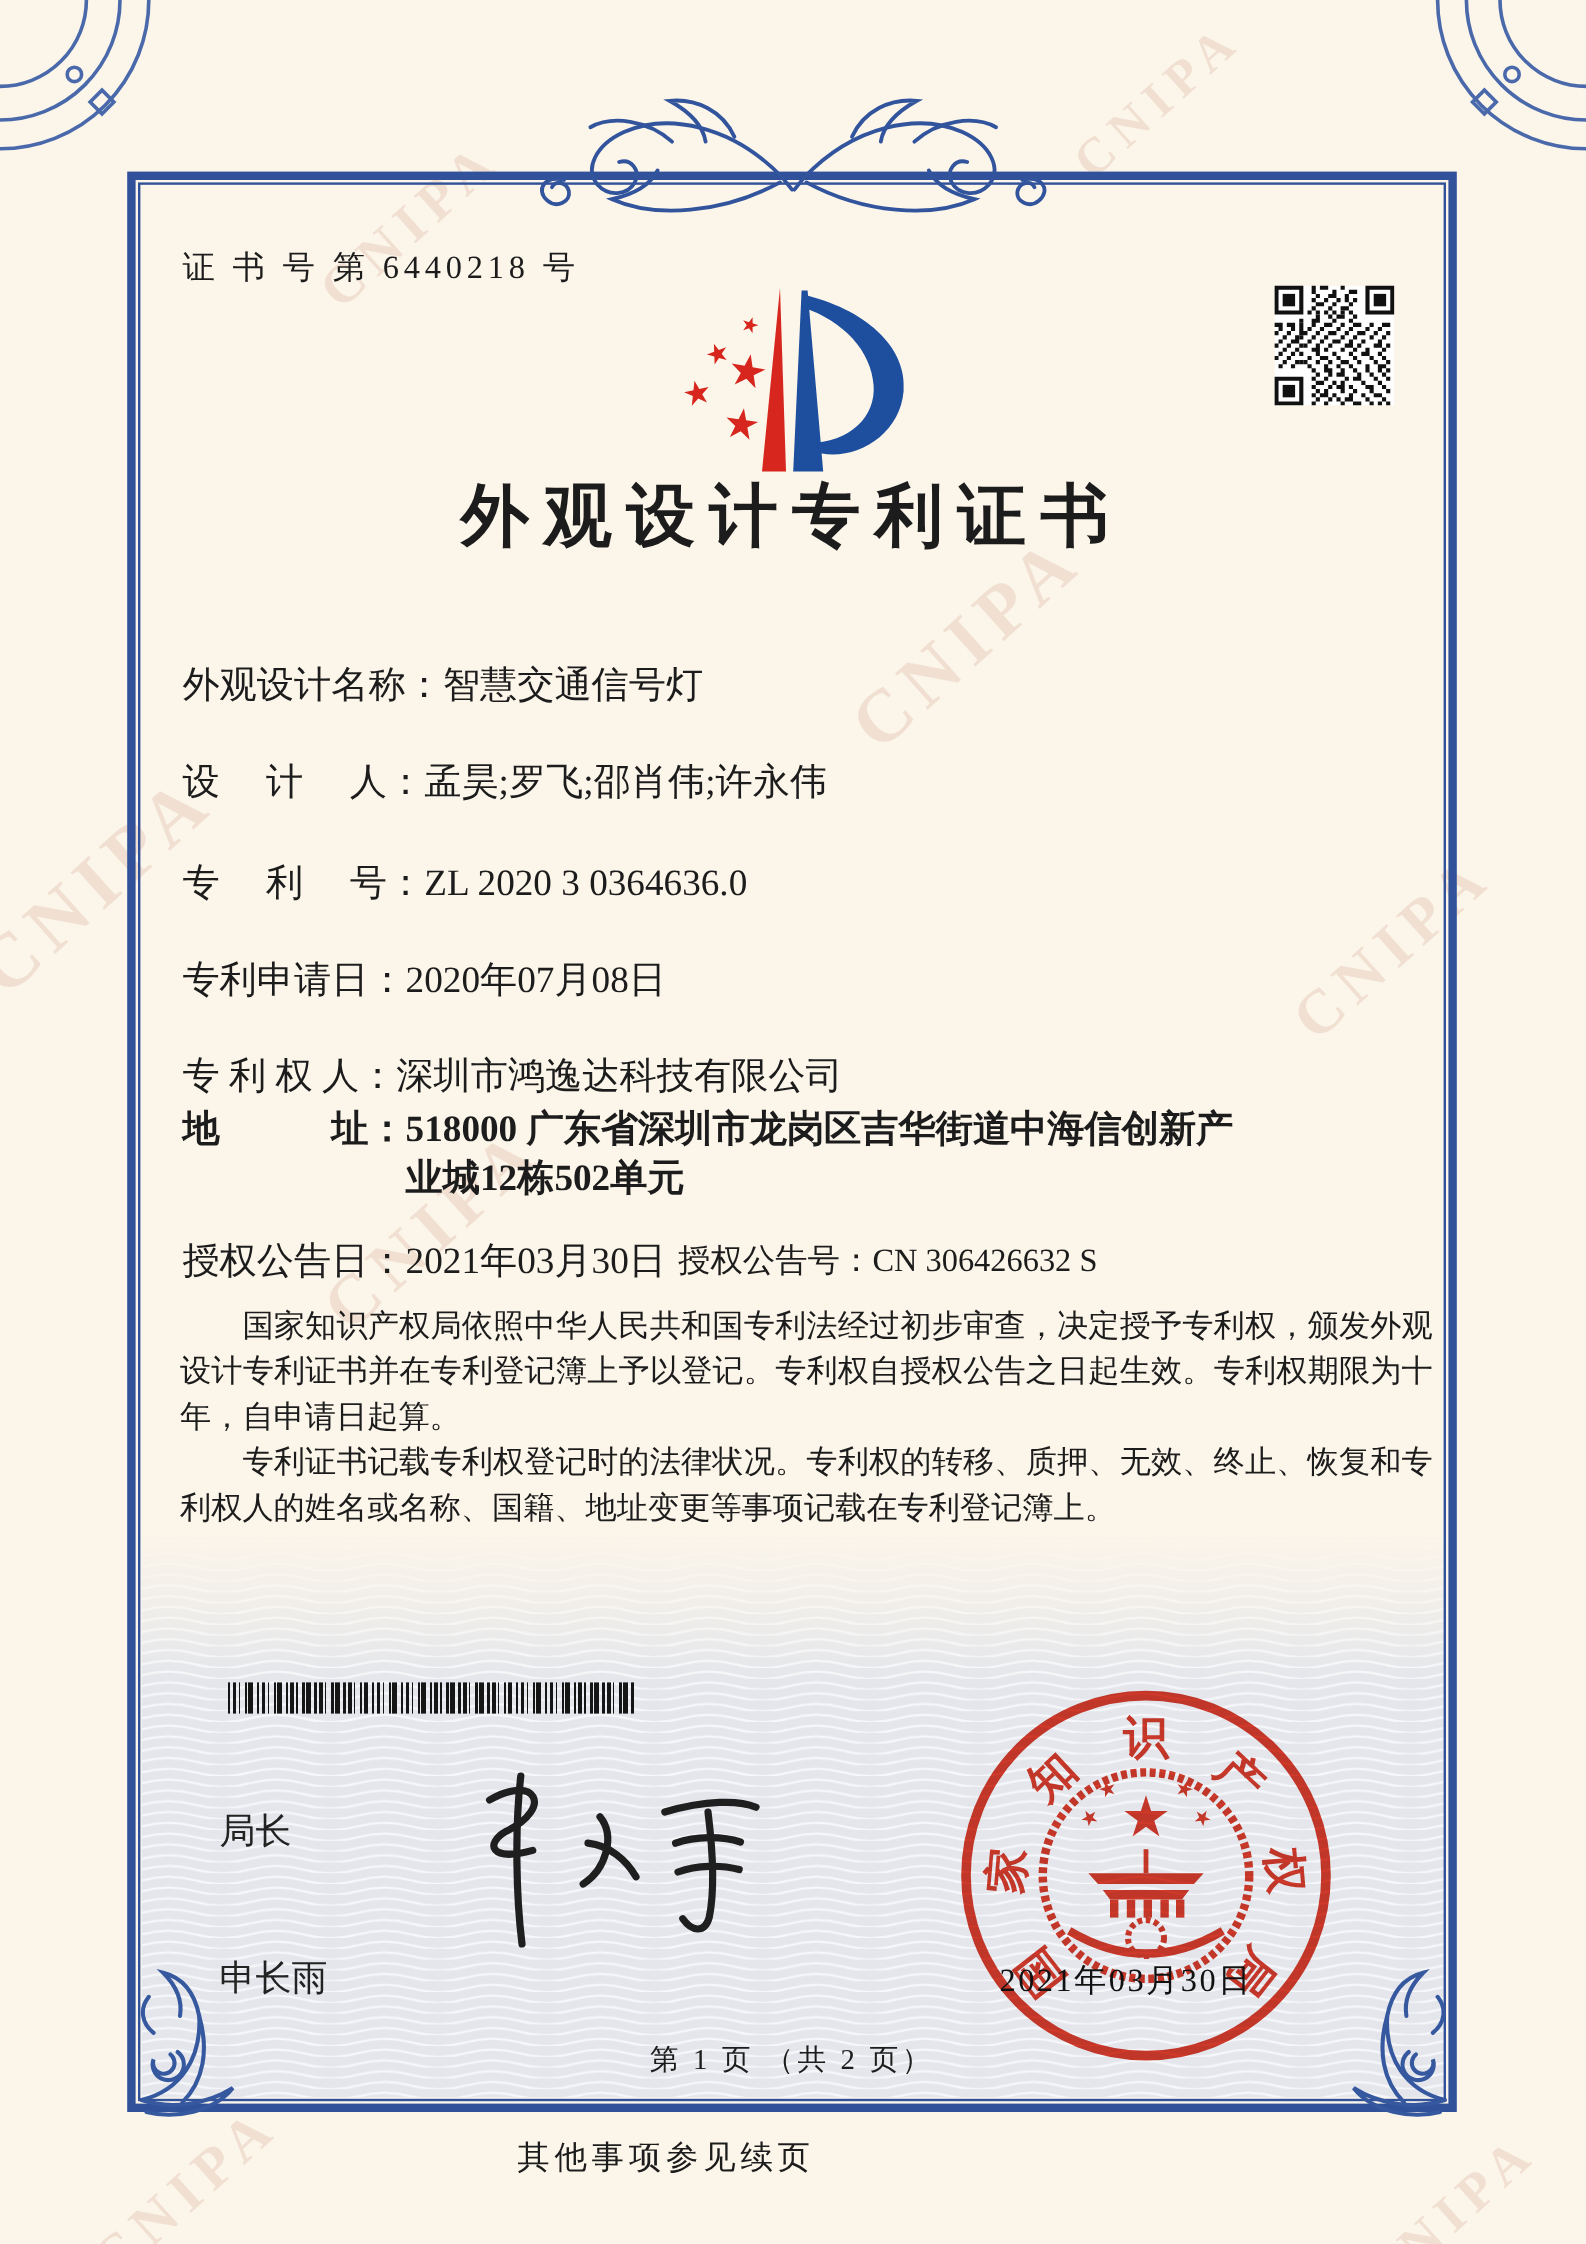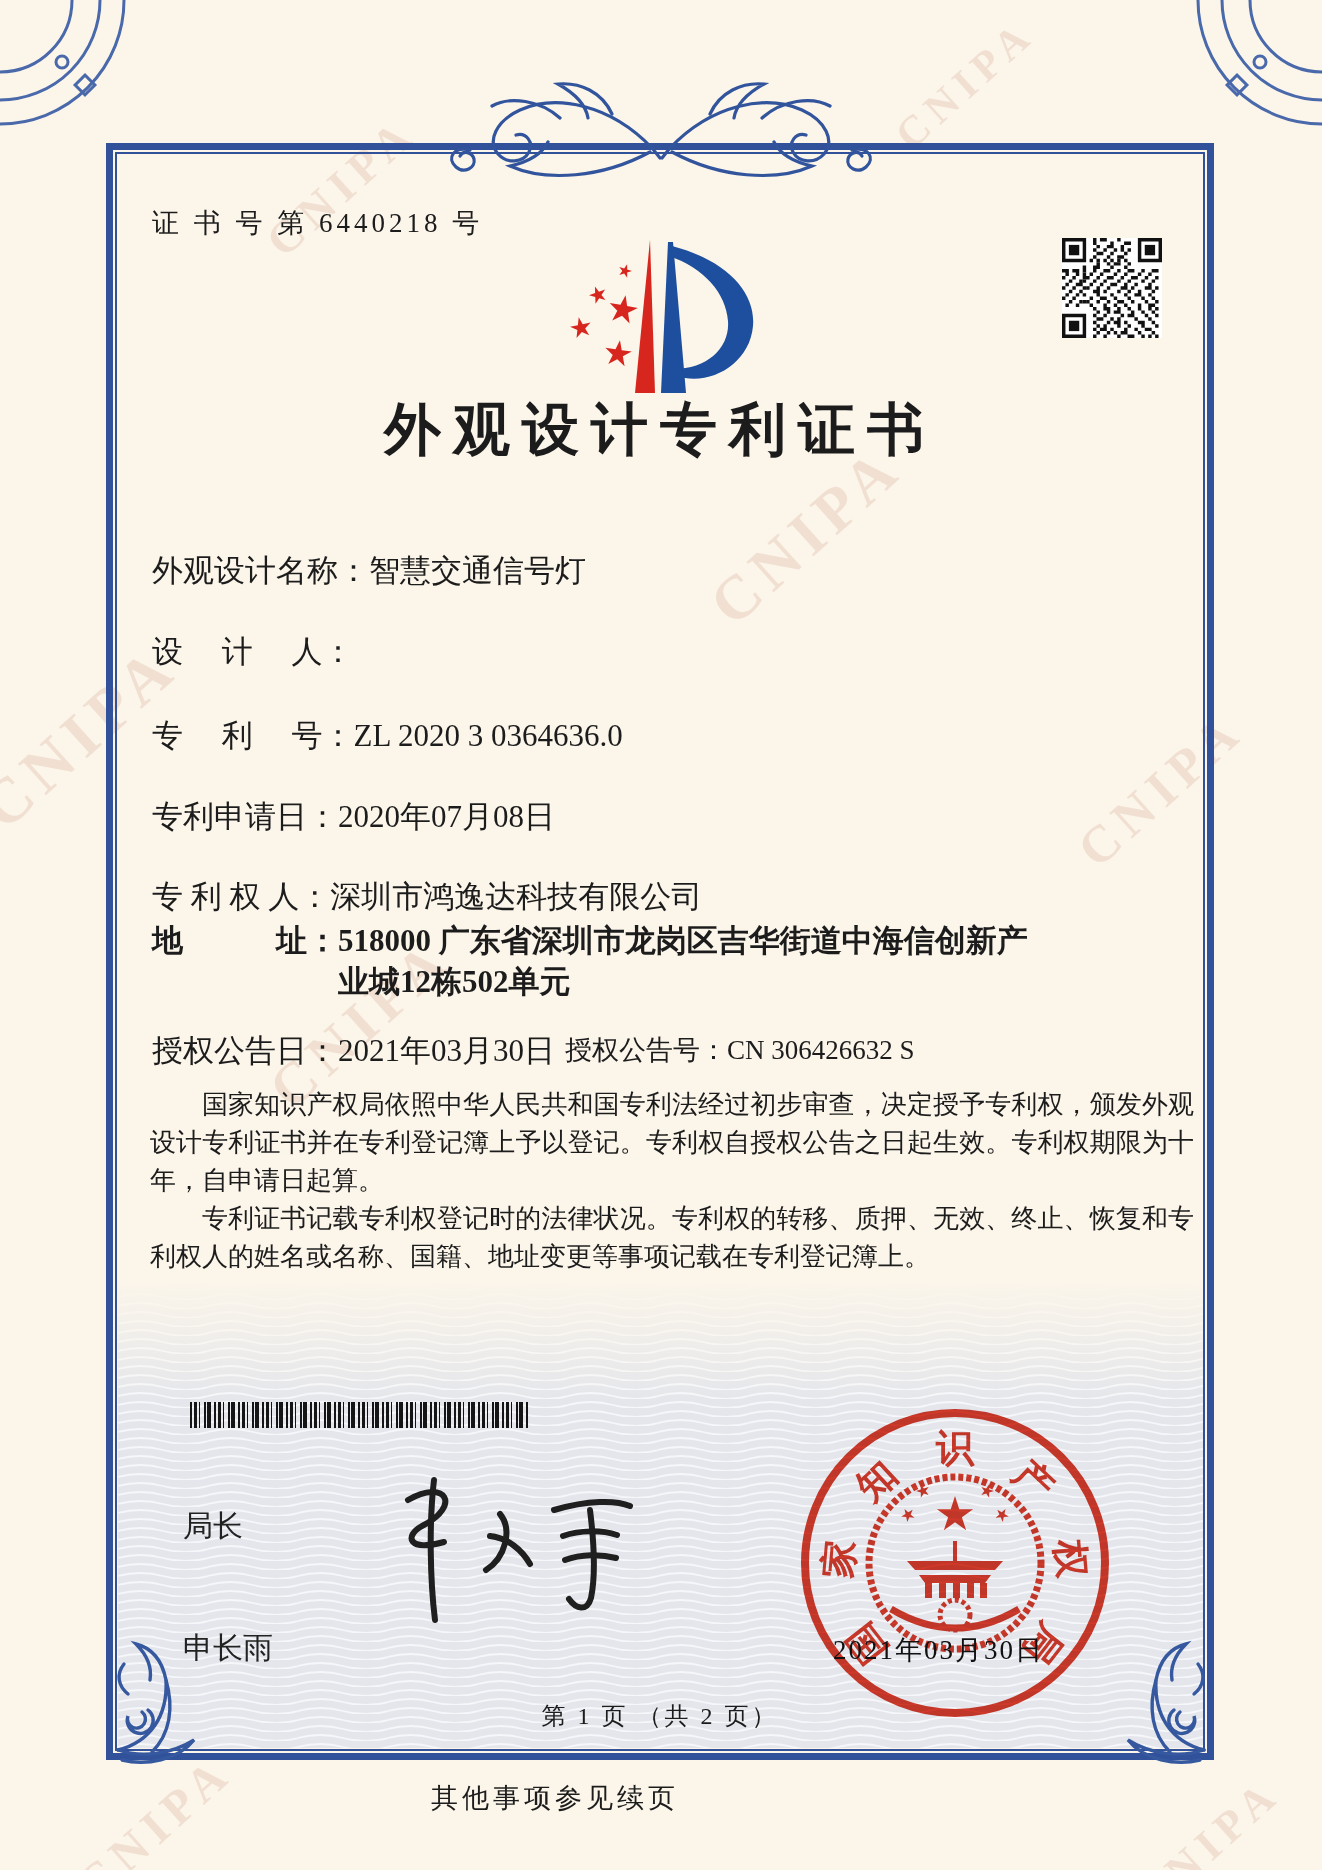--- a/index.html
+++ b/index.html
@@ -179,20 +179,21 @@
 </svg>
 
 <div class="title">外观设计专利证书</div>
 
 <div class="row" style="top:550px;">
   <span class="lab">外观设计名称：</span>
   <span class="val">智慧交通信号灯</span>
 </div>
 <div class="row" style="top:631px;">
   <span class="lab">设　 计　 人：</span>
+  <span class="val">孟昊;罗飞;邵肖伟;许永伟</span>
 </div>
 <div class="row" style="top:715px;">
   <span class="lab">专　 利　 号：</span>
   <span class="val">ZL 2020 3 0364636.0</span>
 </div>
 <div class="row" style="top:796px;">
   <span class="lab">专利申请日：</span>
   <span class="val">2020年07月08日</span>
 </div>
 <div class="row" style="top:876px;">

